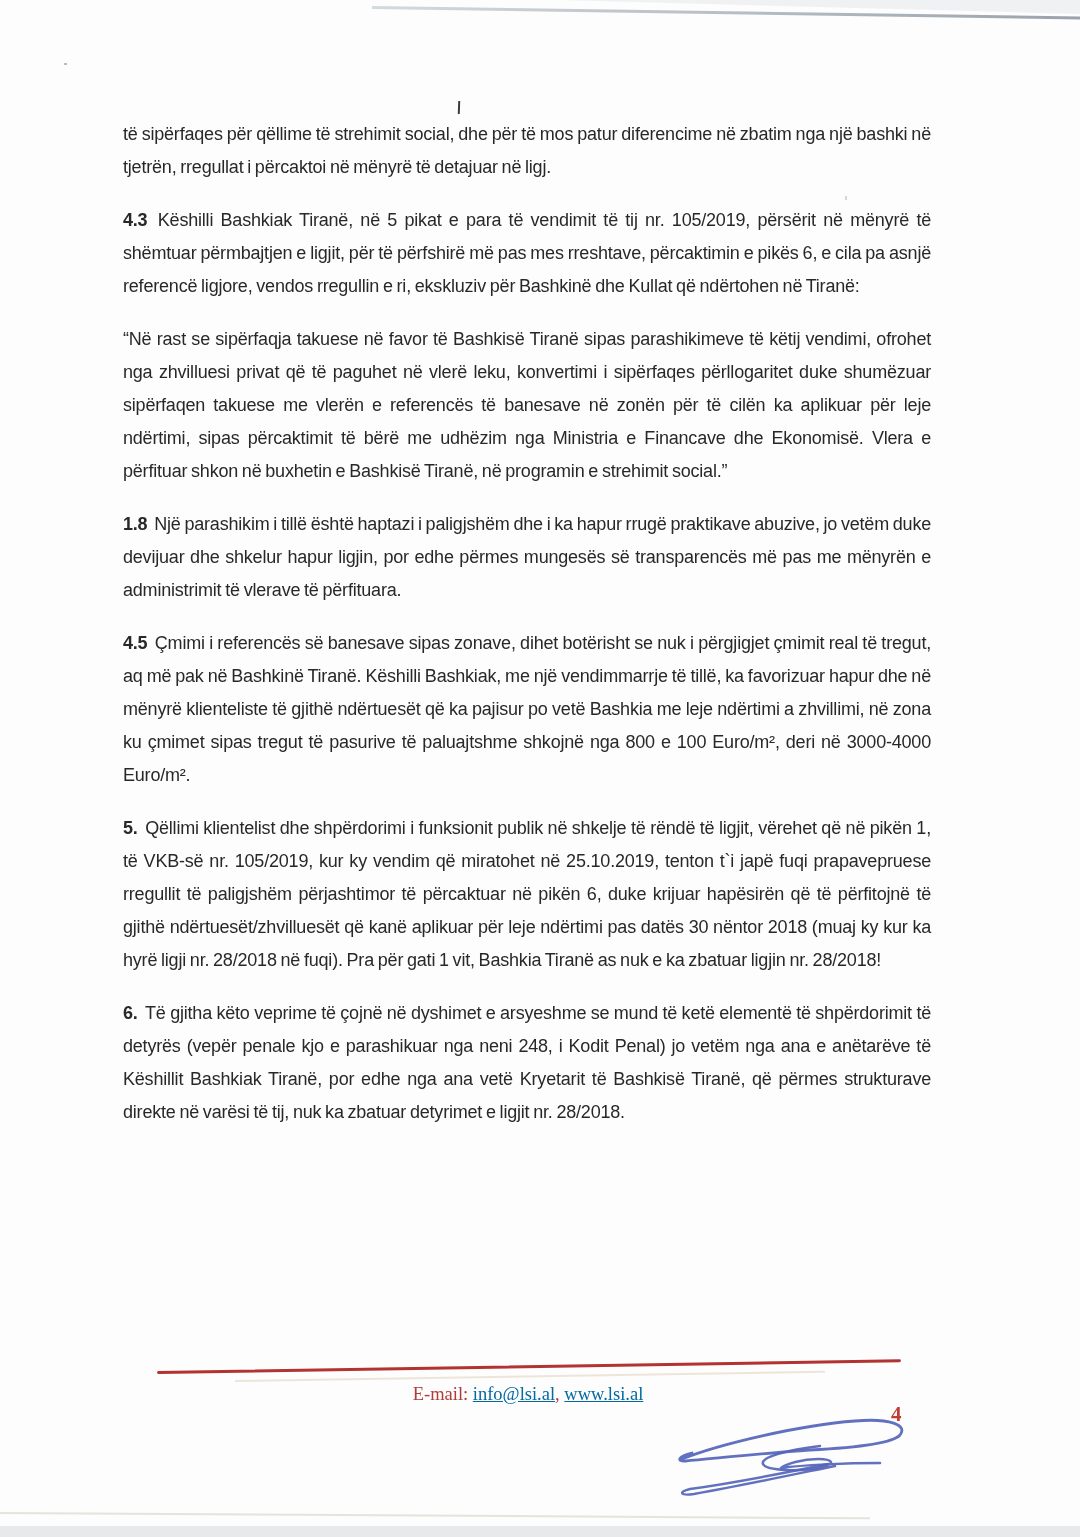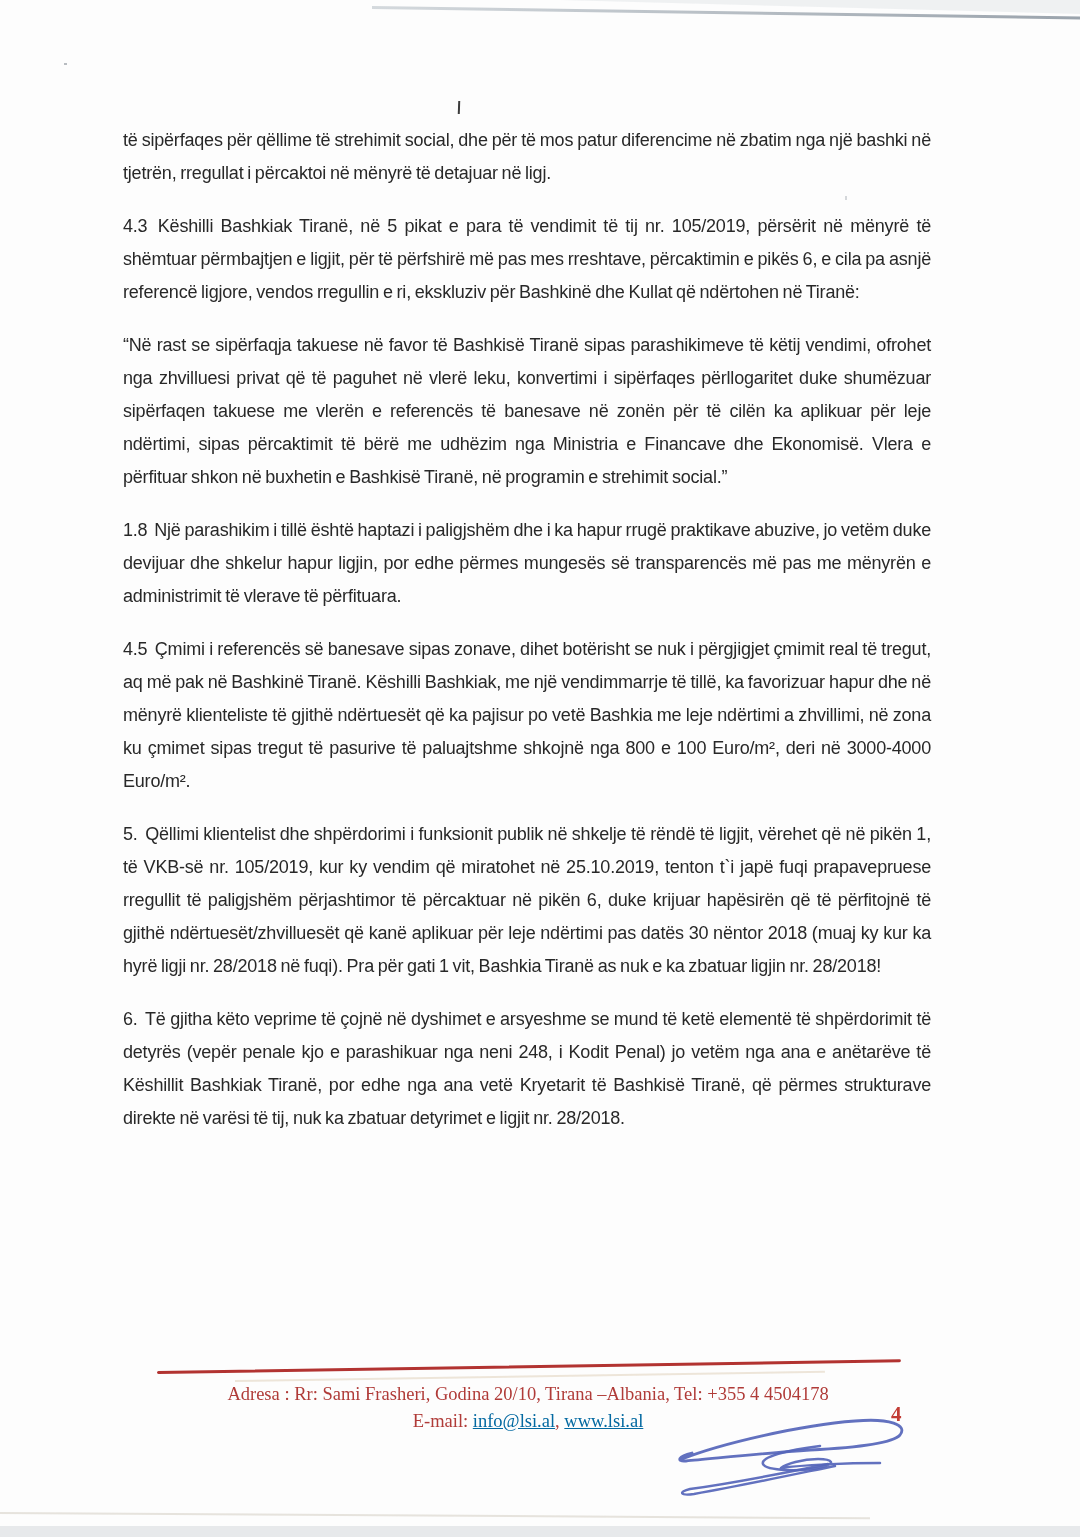--- a/index.html
+++ b/index.html
@@ -19,23 +19,23 @@
   .scan-bottom-hairline{position:absolute;left:0;top:1512px;width:870px;height:2px;background:#cfc9bd;opacity:.5;
     transform:rotate(0.35deg);transform-origin:left center;}
   .scan-bottom-band{position:absolute;left:0;top:1526px;width:1080px;height:11px;background:#e7e9eb;}
 
   
   .text-block{
     position:absolute;left:123px;top:114px;width:808px;
     color:#282828;font-size:18px;line-height:33px;text-align:justify;
     letter-spacing:-0.2px;word-spacing:-1px;
   }
-  .text-block p{margin:10px 0 20px 0;}
+  .text-block p{margin:4px 0 20px 0;}
   .text-block p:last-child{margin-bottom:0;}
-  b.num{font-weight:400;}
+  b.num{font-weight:700;}
   b.num:not(:empty){margin-right:3px;}
 
   
   .footer-rule{position:absolute;left:157px;top:1371px;width:744px;height:3px;background:#b23331;
     transform:rotate(-0.9deg);transform-origin:left center;border-radius:2px;}
   .footer-rule-echo{position:absolute;left:235px;top:1380px;width:590px;height:2px;background:#d9c7ad;opacity:.45;
     transform:rotate(-0.9deg);transform-origin:left center;}
   .footer-text{
     position:absolute;left:0;top:1381px;width:1056px;text-align:center;
     font-family:"Liberation Serif",serif;color:#b03b38;font-size:18.5px;line-height:27px;
@@ -68,21 +68,20 @@
     <p><b class="num">1.8 </b><span>Një parashikim i tillë është haptazi i paligjshëm dhe i ka hapur rrugë praktikave abuzive, jo vetëm duke devijuar dhe shkelur hapur ligjin, por edhe përmes mungesës së transparencës më pas me mënyrën e administrimit të vlerave të përfituara.</span></p>
     <p><b class="num">4.5 </b><span>Çmimi i referencës së banesave sipas zonave, dihet botërisht se nuk i përgjigjet çmimit real të tregut, aq më pak në Bashkinë Tiranë. Këshilli Bashkiak, me një vendimmarrje të tillë, ka favorizuar hapur dhe në mënyrë klienteliste të gjithë ndërtuesët që ka pajisur po vetë Bashkia me leje ndërtimi a zhvillimi, në zona ku çmimet sipas tregut të pasurive të paluajtshme shkojnë nga 800 e 100 Euro/m², deri në 3000-4000 Euro/m².</span></p>
     <p><b class="num">5. </b><span>Qëllimi klientelist dhe shpërdorimi i funksionit publik në shkelje të rëndë të ligjit, vërehet që në pikën 1, të VKB-së nr. 105/2019, kur ky vendim që miratohet në 25.10.2019, tenton t`i japë fuqi prapavepruese rregullit të paligjshëm përjashtimor të përcaktuar në pikën 6, duke krijuar hapësirën që të përfitojnë të gjithë ndërtuesët/zhvilluesët që kanë aplikuar për leje ndërtimi pas datës 30 nëntor 2018 (muaj ky kur ka hyrë ligji nr. 28/2018 në fuqi). Pra për gati 1 vit, Bashkia Tiranë as nuk e ka zbatuar ligjin nr. 28/2018!</span></p>
     <p><b class="num">6. </b><span>Të gjitha këto veprime të çojnë në dyshimet e arsyeshme se mund të ketë elementë të shpërdorimit të detyrës (vepër penale kjo e parashikuar nga neni 248, i Kodit Penal) jo vetëm nga ana e anëtarëve të Këshillit Bashkiak Tiranë, por edhe nga ana vetë Kryetarit të Bashkisë Tiranë, që përmes strukturave direkte në varësi të tij, nuk ka zbatuar detyrimet e ligjit nr. 28/2018.</span></p>
   </div>
 
   <div class="footer-rule"></div>
   <div class="footer-rule-echo"></div>
 
   <div class="footer-text">
-    <div>Adresa : Rr: Sami Frasheri, Godina 20/10, Tirana –Albania, Tel: +355 4 4504178</div>
     <div>
       <span>E-mail:</span>
       <a class="footer-link">info@lsi.al</a><span>,</span>
       <a class="footer-link">www.lsi.al</a>
     </div>
   </div>
 
   <div class="page-number">4</div>
 
   <svg class="signature" viewBox="0 0 270 100">

